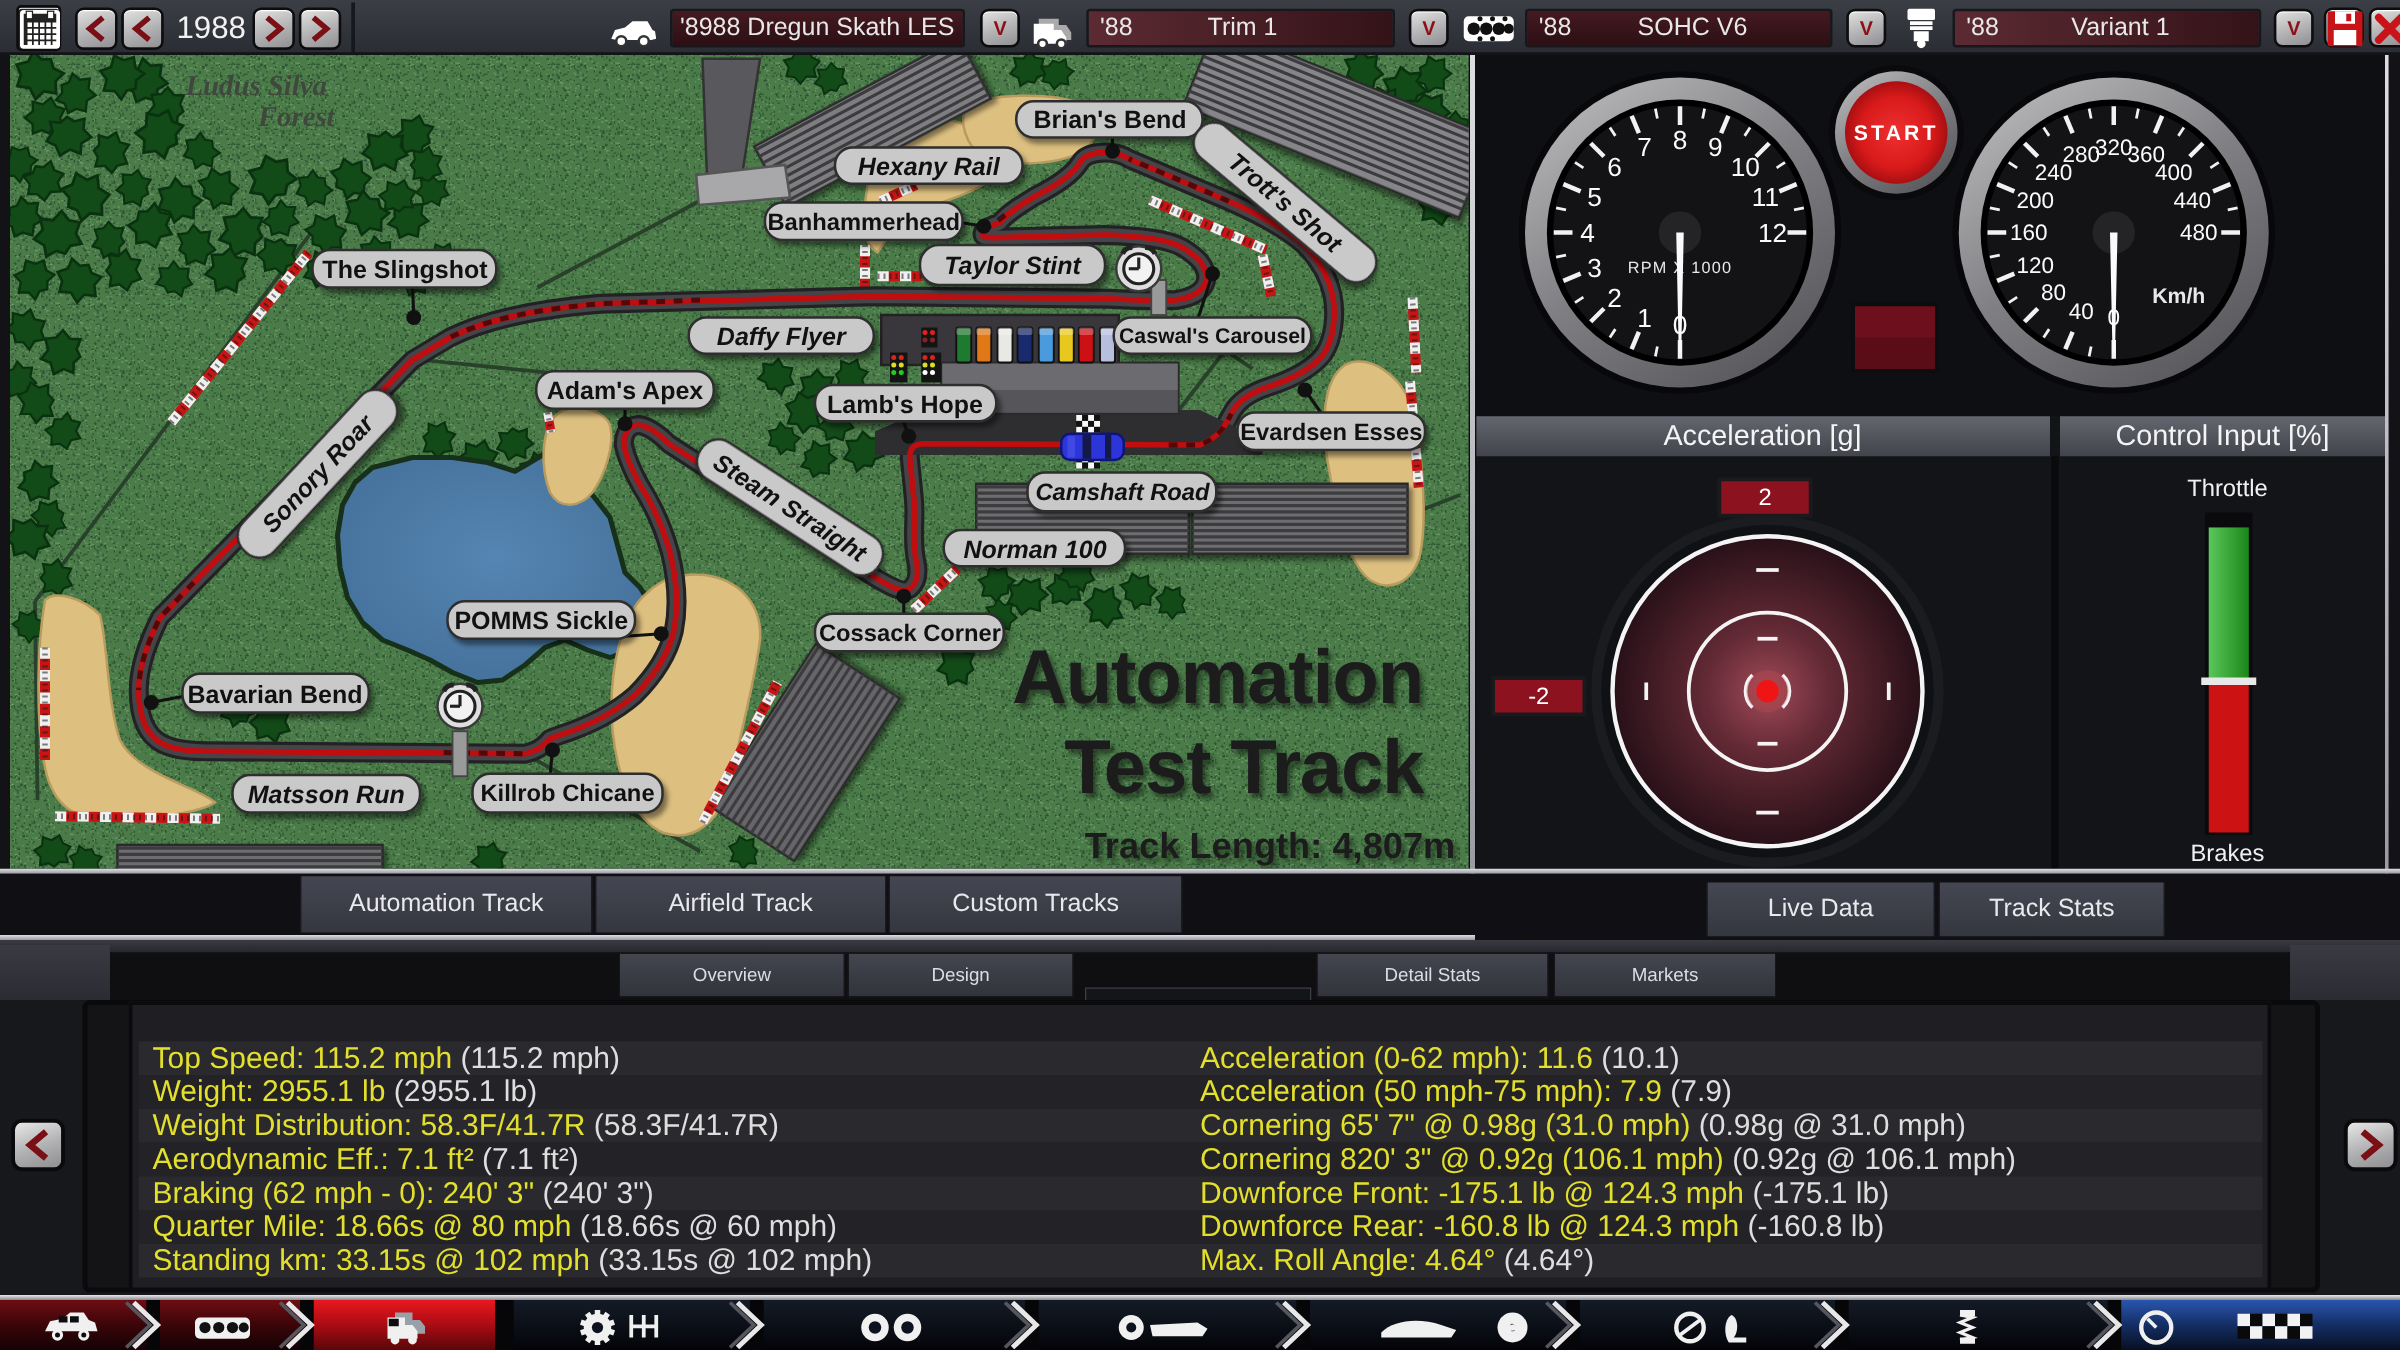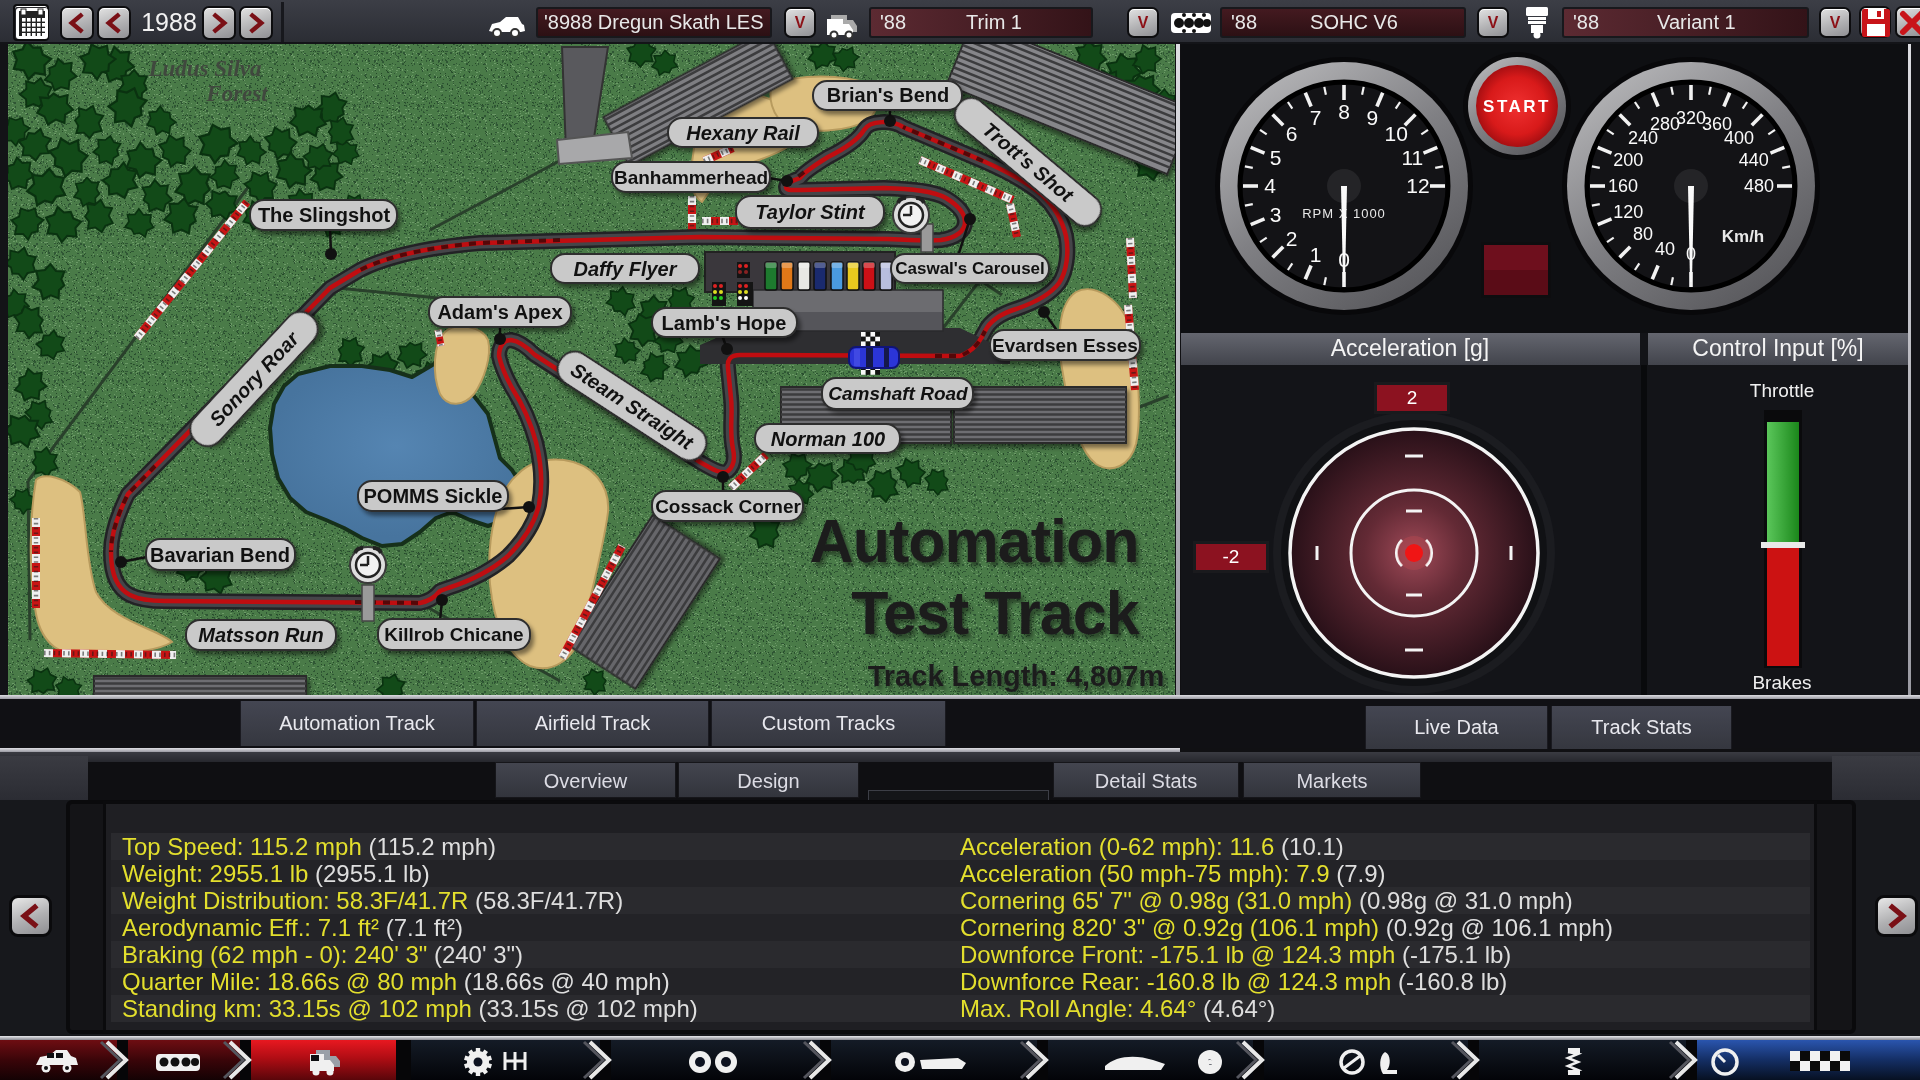--- a/index.html
+++ b/index.html
@@ -10,21 +10,21 @@
 .fld2 { background:linear-gradient(90deg,#5c2a32,#331318); }
 .sep { position:absolute; top:2px; width:3px; height:40px; background:#17181d; }
 #yeartxt { position:absolute; left:136px; top:8px; width:66px; text-align:center; color:#f2f2f2; font-size:25px; }
 #mapwrap { left:8px; top:44px; width:1167px; height:651px; }
 #rightwrap { left:1181px; top:44px; width:727px; height:651px; }
 .vline { position:absolute; background:linear-gradient(#dddde2,#9a9aa2); }
 #ttabstrip { left:0; top:699px; width:1920px; height:49px; background:#101014; }
 .ttab { position:absolute; top:701px; height:45px; background:linear-gradient(#444652,#35373f); color:#e8e8ee; font-size:20px; text-align:center; line-height:45px; border-left:1px solid #1a1a20; border-right:1px solid #1a1a20; }
 #btmgap { left:0; top:752px; width:1920px; height:10px; background:linear-gradient(#3a3b42,#26272d); }
 #tabrow { left:0; top:762px; width:1920px; height:38px; background:#0f0f12; }
-.mtab { position:absolute; top:762px; height:36px; background:linear-gradient(#43454f,#32343c); color:#dcdce4; font-size:20px; text-align:center; line-height:36px; border:1px solid #16161a; }
+.mtab { position:absolute; top:762px; height:36px; background:linear-gradient(#43454f,#32343c); color:#dcdce4; font-size:15px; text-align:center; line-height:36px; border:1px solid #16161a; }
 .mtab.sel { background:#141518; color:#f0f0f0; border-color:#3c3e46;margin-top:28px; }
 #statsbg { left:0; top:800px; width:1920px; height:236px; background:#17181c; }
 #statspanel { left:66px; top:800px; width:1790px; height:234px; background:#141417; border:4px solid #0a0a0c; border-radius:6px; }
 #statsinner { left:103px; top:801px; width:1714px; height:232px; background:#1f1f23; border:3px solid #0b0b0d; }
 .srow { position:absolute; left:111px; width:1699px; height:27px; font-size:24px; line-height:27px; }
 .sl { position:absolute; left:11px; white-space:nowrap; }
 .sr { position:absolute; left:849px; white-space:nowrap; }
 .y { color:#e3df2d; }
 .w { color:#dedede; }
 .sidebtn { position:absolute; width:43px; height:42px; background:linear-gradient(160deg,#e8e8e8,#b0b0b2 55%,#8e8e92); border:3px solid #0a0a0c; border-radius:9px; text-align:center; }
@@ -1246,21 +1246,21 @@
     </div>
     <div class="srow" style="top:914px;background:#232327">
       <div class="sl"><span class="y">Aerodynamic Eff.: 7.1 ft² </span><span class="w">(7.1 ft²)</span></div>
       <div class="sr"><span class="y">Cornering 820' 3" @ 0.92g (106.1 mph) </span><span class="w">(0.92g @ 106.1 mph)</span></div>
     </div>
     <div class="srow" style="top:941px;background:#2a2a2e">
       <div class="sl"><span class="y">Braking (62 mph - 0): 240' 3" </span><span class="w">(240' 3")</span></div>
       <div class="sr"><span class="y">Downforce Front: -175.1 lb @ 124.3 mph </span><span class="w">(-175.1 lb)</span></div>
     </div>
     <div class="srow" style="top:968px;background:#232327">
-      <div class="sl"><span class="y">Quarter Mile: 18.66s @ 80 mph </span><span class="w">(18.66s @ 40 mph)</span></div>
+      <div class="sl"><span class="y">Quarter Mile: 18.66s @ 80 mph </span><span class="w">(18.66s @ 60 mph)</span></div>
       <div class="sr"><span class="y">Downforce Rear: -160.8 lb @ 124.3 mph </span><span class="w">(-160.8 lb)</span></div>
     </div>
     <div class="srow" style="top:995px;background:#2a2a2e">
       <div class="sl"><span class="y">Standing km: 33.15s @ 102 mph </span><span class="w">(33.15s @ 102 mph)</span></div>
       <div class="sr"><span class="y">Max. Roll Angle: 4.64° </span><span class="w">(4.64°)</span></div>
     </div>
 <div class="sidebtn" style="left:9px;top:895px"><svg width="100%" height="100%" viewBox="0 0 34 34">
         <path d="M23,7 L11,17 L23,27" fill="none" stroke="#7a1016" stroke-width="5"></path>
       </svg></div>
 <div class="sidebtn" style="left:1875px;top:895px"><svg width="100%" height="100%" viewBox="0 0 34 34">
@@ -1437,21 +1437,21 @@
 <div class="fld" style="left:536px;width:236px;padding-left:6px">'8988 Dregun Skath LES</div>
 <div class="mbtn" style="left:784px;top:7px;width:32px;height:31px"><svg width="100%" height="100%" viewBox="0 0 34 34">
         <text x="17" y="24" font-size="20" font-weight="bold" fill="#8c1016" text-anchor="middle" font-family="Liberation Sans">V</text>
       </svg></div>
 <div class="abs" style="left:825px;top:9px"><svg width="38" height="30" viewBox="0 0 38 30">
         <path d="M6,6 l16,0 0,5 6,0 4,6 0,6 -26,0 Z" fill="#aaa"></path>
         <path d="M2,10 l16,0 0,5 6,0 4,6 0,5 -26,0 Z" fill="#fff"></path>
         <circle cx="9" cy="26" r="3.5" fill="#fff" stroke="#333" stroke-width="2"></circle>
         <circle cx="24" cy="26" r="3.5" fill="#fff" stroke="#333" stroke-width="2"></circle>
       </svg></div>
-<div class="fld fld2" style="left:869px;width:224px;padding-left:9px">'88<span style="margin-left:60px">Trim 1</span></div>
+<div class="fld fld2" style="left:869px;width:247px;padding-left:9px">'88<span style="margin-left:60px">Trim 1</span></div>
 <div class="mbtn" style="left:1127px;top:7px;width:32px;height:31px"><svg width="100%" height="100%" viewBox="0 0 34 34">
         <text x="17" y="24" font-size="20" font-weight="bold" fill="#8c1016" text-anchor="middle" font-family="Liberation Sans">V</text>
       </svg></div>
 <div class="abs" style="left:1170px;top:7px"><svg width="42" height="32" viewBox="0 0 42 32">
         <rect x="1" y="6" width="40" height="20" rx="4" fill="#fff"></rect>
         <circle cx="9" cy="16" r="5" fill="#111"></circle>
         <circle cx="19" cy="16" r="5" fill="#111"></circle>
         <circle cx="29" cy="16" r="5" fill="#111"></circle>
         <circle cx="37" cy="16" r="4" fill="#111"></circle>
         <circle cx="14" cy="8" r="2" fill="#111"></circle>

